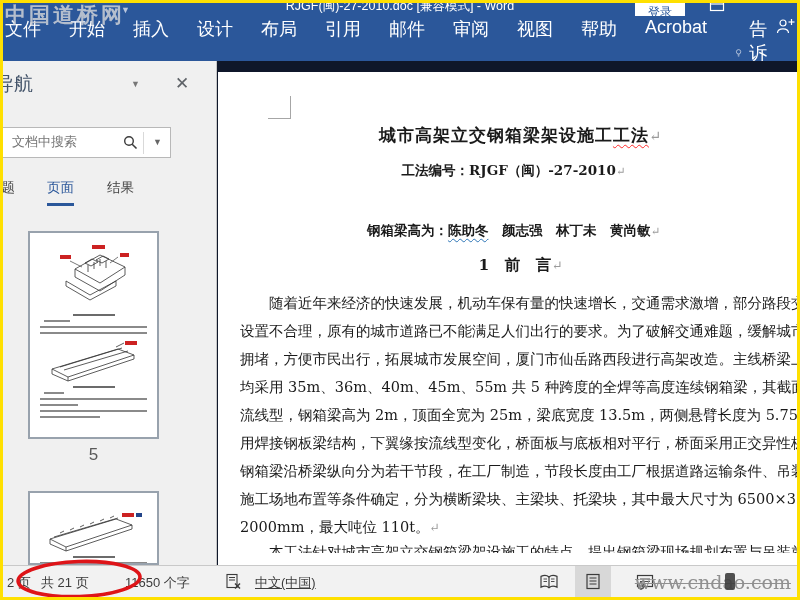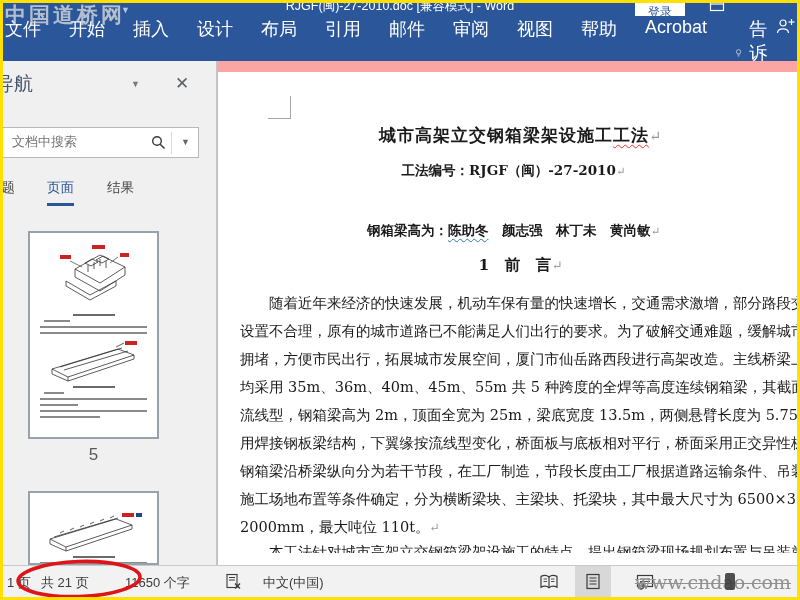--- a/index.html
+++ b/index.html
@@ -20,39 +20,39 @@
   .tellme{display:flex;align-items:center;gap:7px;margin-left:14px;}
   .share{margin-left:auto;margin-right:6px;}
 
   
   .main{position:absolute;left:0;top:58px;width:100%;height:504px;}
   .navpane{position:absolute;left:0;top:0;width:213px;height:100%;background:#f0f0f0;border-right:1px solid #c6c6c6;overflow:hidden;}
   .navhead{position:absolute;left:0;top:10px;width:100%;height:34px;}
   .navtitle{display:block;margin-left:-8px;color:#44546a;font-size:19px;}
   .navdrop{position:absolute;left:128px;top:8px;color:#777;font-size:9px;}
   .navclose{position:absolute;left:172px;top:2px;color:#5f6368;font-size:17px;}
-  .searchbox{position:absolute;left:-2px;top:66px;width:198px;height:31px;background:#fff;border:1px solid #b8b8b8;box-sizing:border-box;}
+  .searchbox{position:absolute;left:-2px;top:66px;width:170px;height:31px;background:#fff;border:1px solid #b8b8b8;box-sizing:border-box;}
   .searchbox input{position:absolute;left:8px;top:5px;width:110px;border:none;outline:none;font-size:13px;color:#555;background:transparent;font-family:"Liberation Sans",sans-serif;}
   .mag{position:absolute;right:32px;top:7px;}
   .searchsep{position:absolute;right:26px;top:4px;width:1px;height:22px;background:#d9d9d9;}
   .searchdrop{position:absolute;right:8px;top:9px;color:#666;font-size:9px;}
   .navtabs{position:absolute;left:0;top:118px;width:100%;height:30px;font-size:13.5px;color:#444;}
   .ntab-clip{position:absolute;left:0;top:0;width:24px;height:24px;overflow:hidden;}
   .ntab-clip span{display:block;margin-left:-15px;white-space:nowrap;}
   .ntab-pages{position:absolute;left:44px;top:0;color:#2b579a;padding-bottom:6px;border-bottom:3px solid #2b579a;}
   .ntab-results{position:absolute;left:104px;top:0;}
   .thumb{position:absolute;left:25px;width:131px;background:#fff;border:2px solid #98a2ad;box-sizing:border-box;overflow:hidden;}
   .thumb1{top:170px;height:208px;}
   .thumb2{top:430px;height:74px;}
   .thumblabel{position:absolute;left:25px;top:384px;width:131px;text-align:center;color:#595959;font-size:17px;}
   .tline{height:2px;background:#8a8a8a;margin:4px 10px 0 10px;}
   .tcap{height:2px;background:#6b6b6b;margin:3px auto 0 auto;width:42px;}
 
   
-  .docarea{position:absolute;left:214px;top:0;right:0;height:100%;background:#fca5a5;}
+  .docarea{position:absolute;left:214px;top:0;right:0;height:100%;background:#0f172a;}
   .page{position:absolute;left:1px;top:11px;right:0;height:493px;background:#fff;overflow:hidden;
         font-family:"DejaVu Serif","Liberation Serif",serif;color:#1a1a1a;}
   .cornermark{position:absolute;left:50px;top:24px;width:22px;height:22px;border-right:1px solid #a6a6a6;border-bottom:1px solid #a6a6a6;}
   .dtitle{position:absolute;left:0;right:0;top:52px;text-align:center;padding-left:26px;font-size:17px;font-weight:bold;letter-spacing:1px;white-space:nowrap;}
   .dmeta{position:absolute;left:0;right:0;text-align:center;padding-left:12px;font-size:13.5px;font-weight:600;white-space:nowrap;}
   .dhead{position:absolute;left:0;right:0;top:183px;text-align:center;padding-left:26px;font-size:15.5px;font-weight:bold;white-space:nowrap;}
   .bodytext{position:absolute;left:22px;top:0;right:0;}
   .bline{position:absolute;left:0;right:0;font-size:14.5px;white-space:nowrap;overflow:hidden;line-height:20px;}
   .indent{text-indent:29px;}
   .clipline{position:absolute;left:22px;right:0;top:471px;height:10px;overflow:hidden;font-size:14.5px;white-space:nowrap;}
@@ -225,33 +225,33 @@
             <div class="bline" style="top:389px;">钢箱梁沿桥梁纵向分为若干节段，在工厂制造，节段长度由工厂根据道路运输条件、吊装能力、</div>
             <div class="bline" style="top:417px;">施工场地布置等条件确定，分为横断梁块、主梁块、托梁块，其中最大尺寸为 6500×30000×</div>
             <div class="bline" style="top:445px;"><span>2000mm，最大吨位 110t。</span><span class="pmark">↵</span></div>
           </div>
           <div class="clipline indent">本工法针对城市高架立交钢箱梁架设施工的特点，提出钢箱梁现场规划布置与吊装就位的成套工艺</div>
         </div>
       </div>
     </div>
 
     <div class="statusbar">
-      <span class="sitem" style="left:4px;">1 页</span>
+      <span class="sitem" style="left:4px;">2 页</span>
       <span class="sitem" style="left:38px;">共 21 页</span>
       <span class="sitem" style="left:122px;">11650 个字</span>
       <span class="sitem" style="left:222px;top:7px;">
         <svg width="17" height="17" viewBox="0 0 17 17">
             <rect x="2" y="1.5" width="10" height="13" fill="none" stroke="#3b3b3b" stroke-width="1.1"></rect>
             <line x1="4" y1="4.5" x2="10" y2="4.5" stroke="#3b3b3b" stroke-width="1"></line>
             <line x1="4" y1="7" x2="10" y2="7" stroke="#3b3b3b" stroke-width="1"></line>
             <line x1="10" y1="10.5" x2="15" y2="15.5" stroke="#3b3b3b" stroke-width="1.4"></line>
             <line x1="15" y1="10.5" x2="10" y2="15.5" stroke="#3b3b3b" stroke-width="1.4"></line>
           </svg>
       </span>
-      <span class="sitem" style="left:260px;">中文(中国)</span>
+      <span class="sitem" style="left:252px;text-decoration:underline;">中文(中国)</span>
 
       <span class="viewbtn" style="left:528px;">
         <svg width="20" height="16" viewBox="0 0 20 16">
             <path d="M10 3 C8 1.2 4.5 1.2 2 2.4 V13.2 C4.5 12 8 12 10 13.8 C12 12 15.5 12 18 13.2 V2.4 C15.5 1.2 12 1.2 10 3 Z" fill="none" stroke="#3b3b3b" stroke-width="1.2"></path>
             <line x1="10" y1="3" x2="10" y2="13.8" stroke="#3b3b3b" stroke-width="1.2"></line>
             <line x1="4.5" y1="5" x2="8" y2="5" stroke="#3b3b3b" stroke-width="0.9"></line>
             <line x1="4.5" y1="7.5" x2="8" y2="7.5" stroke="#3b3b3b" stroke-width="0.9"></line>
             <line x1="12" y1="5" x2="15.5" y2="5" stroke="#3b3b3b" stroke-width="0.9"></line>
             <line x1="12" y1="7.5" x2="15.5" y2="7.5" stroke="#3b3b3b" stroke-width="0.9"></line>
           </svg>

